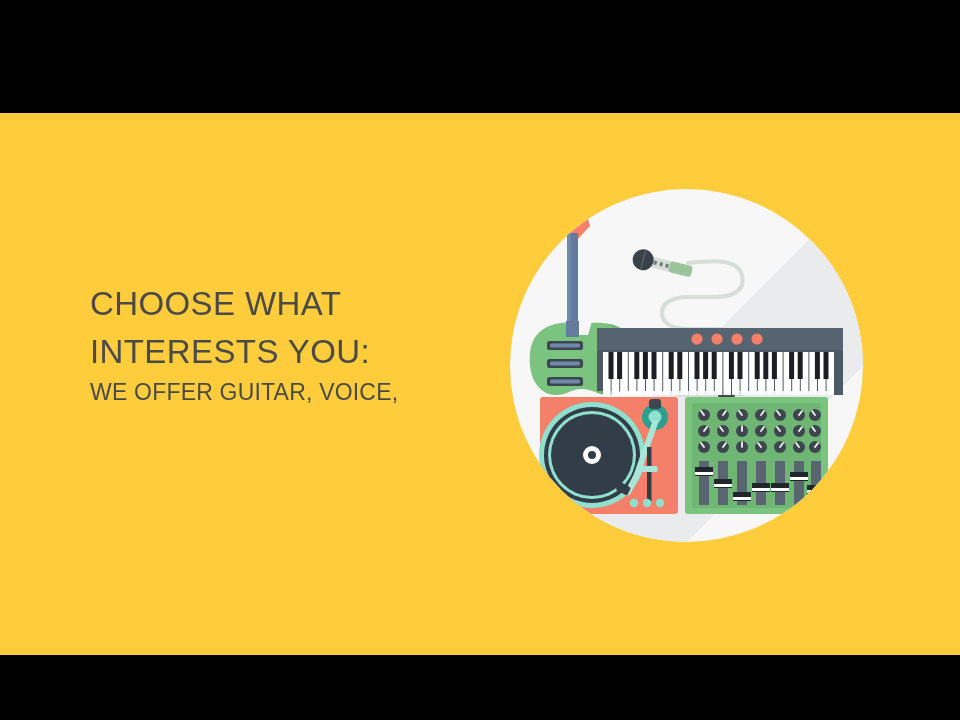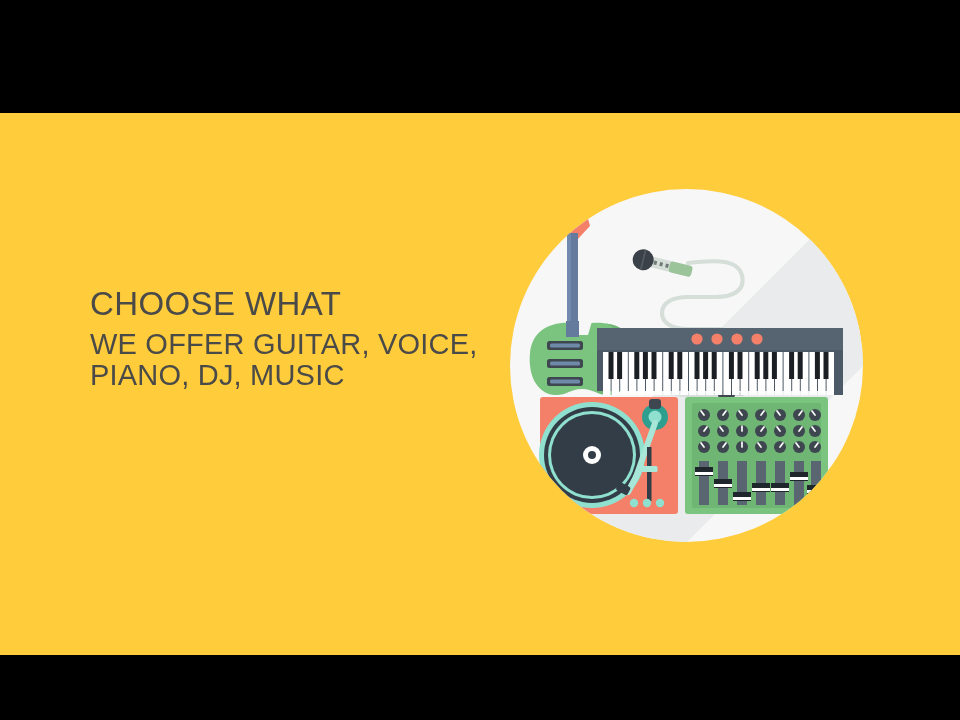--- a/index.html
+++ b/index.html
@@ -56,21 +56,21 @@
   .headline {
     color: #4A4A48;
     font-size: 33px;
     line-height: 48px;
     letter-spacing: 0.4px;
     font-weight: 400;
     white-space: nowrap;
   }
   .subline {
     color: #4A4A48;
-    font-size: 29px;
+    font-size: 23px;
     line-height: 29px;
     letter-spacing: 0.2px;
     font-weight: 400;
     margin-top: 2px;
     white-space: nowrap;
   }
 
   
   .illus {
     position: absolute;
@@ -84,22 +84,22 @@
 </style>
 </head>
 <body>
 
 <div id="slide">
 
   <div class="stage">
 
     <div class="copy">
       <div class="headline">CHOOSE WHAT</div>
+      <div class="headline">INTERESTS YOU:</div>
       <div class="subline">WE OFFER GUITAR, VOICE,</div>
-      <div class="subline">PIANO, DJ, MUSIC</div>
     </div>
 
     <div class="illus">
       <svg width="353" height="353" viewBox="0 0 353 353" xmlns="http://www.w3.org/2000/svg">
 
         <defs>
           <clipPath id="circClip">
             <circle cx="176.5" cy="176.5" r="176.5"></circle>
           </clipPath>
         </defs>

